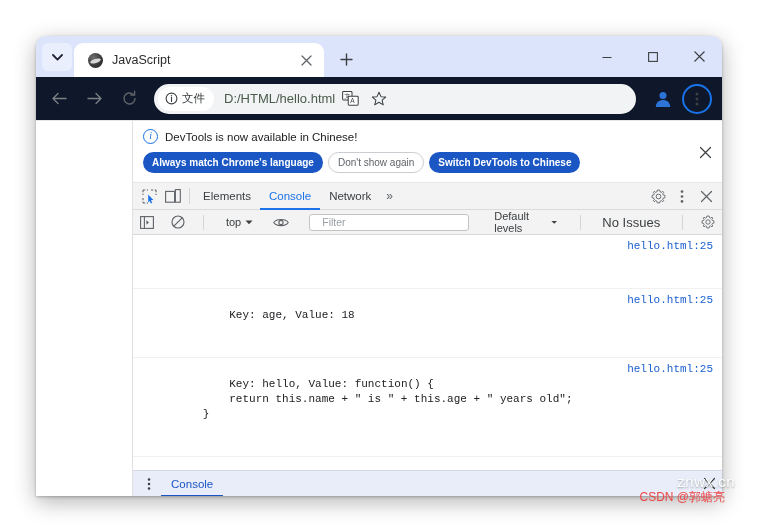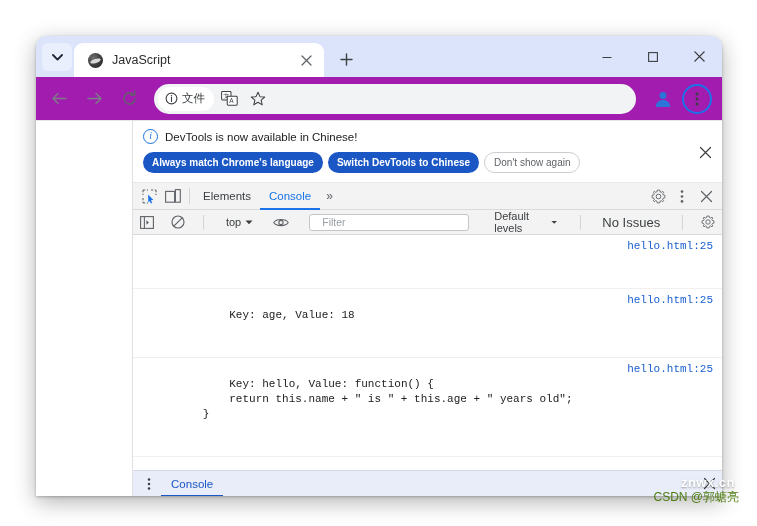--- a/index.html
+++ b/index.html
@@ -74,21 +74,21 @@
     display: flex; align-items: center;
   }
   .wc {
     width: 46px; height: 41px;
     display: flex; align-items: center; justify-content: center;
     cursor: pointer;
   }
 
   
   .toolbar {
-    height: 44px; background: #a21caf;
+    height: 44px; background: #0f172a;
     display: flex; align-items: center;
     padding: 0 8px;
     border-bottom: 1px solid #e6e6e6;
   }
   .nav-btn {
     width: 30px; height: 30px; margin-right: 5px;
     display: flex; align-items: center; justify-content: center;
     border-radius: 50%; cursor: pointer;
   }
   .omnibox {
@@ -255,27 +255,27 @@
     font-size: 11.5px; color: #1a56c4;
     box-shadow: inset 0 -2px 0 #1a56c4;
     cursor: pointer;
   }
   .drawer-close { margin-left: auto; margin-right: 6px; cursor: pointer;
     display: flex; align-items: center; }
 
   
   .wm1 {
     position: absolute; right: 22px; bottom: 26px;
-    font-size: 13px; font-weight: bold; color: #ffffff;
+    font-size: 15px; font-weight: normal; color: #ffffff;
     text-shadow: 0 1px 2px rgba(0,0,0,0.35);
     letter-spacing: 0.5px; pointer-events: none;
   }
   .wm2 {
-    position: absolute; right: 18px; bottom: 10px;
-    font-size: 12px; color: #4d7c0f;
+    position: absolute; right: 32px; bottom: 10px;
+    font-size: 12px; color: #ef4444;
     pointer-events: none; white-space: nowrap;
   }
   svg { display: block; }
 </style>
 </head>
 <body>
 
 <div id="root">
 
   <div class="window">
@@ -344,20 +344,21 @@
 
       <div class="omnibox">
         <div class="file-chip">
           <svg width="13" height="13" viewBox="0 0 13 13">
             <circle cx="6.5" cy="6.5" r="5.4" stroke="#3c4043" stroke-width="1.1" fill="none"></circle>
             <path d="M6.5 5.4 L6.5 9.4" stroke="#3c4043" stroke-width="1.1" stroke-linecap="round"></path>
             <circle cx="6.5" cy="3.7" r="0.72" fill="#3c4043"></circle>
           </svg>
           <span class="file-chip-text">文件</span>
         </div>
+        <div class="omni-url">D:/HTML/hello.html</div>
         <div class="tb-icon">
           <svg width="17" height="15" viewBox="0 0 18 16">
             <rect x="0.6" y="0.6" width="10" height="9" rx="1" stroke="#3c4043" stroke-width="1.1" fill="#fff"></rect>
             <text x="2.4" y="7.4" font-family="Liberation Sans, sans-serif" font-size="6.4" fill="#3c4043">文</text>
             <rect x="6.6" y="5.6" width="10.6" height="9.6" rx="1" stroke="#3c4043" stroke-width="1.1" fill="#fff"></rect>
             <text x="8.6" y="13.2" font-family="Liberation Sans, sans-serif" font-size="7" fill="#3c4043">A</text>
           </svg>
         </div>
         <div class="tb-icon">
           <svg width="16" height="16" viewBox="0 0 17 17">
@@ -388,22 +389,22 @@
 
       <div class="devtools">
 
         <div class="infobar">
           <div class="infobar-row1">
             <div class="info-icon">i</div>
             <span class="infobar-text">DevTools is now available in Chinese!</span>
           </div>
           <div class="infobar-row2">
             <button class="btn-pill">Always match Chrome's language</button>
+            <button class="btn-pill ghost">Don't show again</button>
             <button class="btn-pill">Switch DevTools to Chinese</button>
-            <button class="btn-pill ghost">Don't show again</button>
           </div>
           <div class="infobar-close">
             <svg width="13" height="13" viewBox="0 0 13 13">
               <path d="M1.5 1.5 L11.5 11.5 M11.5 1.5 L1.5 11.5" stroke="#3c4043" stroke-width="1.2" stroke-linecap="round"></path>
             </svg>
           </div>
         </div>
 
         <div class="dt-tabbar">
           <div class="dt-tool-icon">
@@ -415,20 +416,21 @@
           <div class="dt-tool-icon">
             <svg width="16" height="14" viewBox="0 0 16 14">
               <rect x="0.6" y="2.4" width="9" height="10.8" stroke="#5f6368" stroke-width="1.1" fill="none"></rect>
               <rect x="10.4" y="0.6" width="4.9" height="12.6" stroke="#5f6368" stroke-width="1.1" fill="none"></rect>
             </svg>
           </div>
           <div class="dt-sep"></div>
 
           <div class="dt-tab">Elements</div>
           <div class="dt-tab active">Console</div>
+          <div class="dt-tab">Network</div>
           <div class="dt-more">»</div>
 
           <div class="dt-right">
             <div class="dt-tool-icon">
               <svg width="15" height="15" viewBox="0 0 16 16">
                 <path d="M8 1.2 L9.3 1.2 L9.7 3 A5.2 5.2 0 0 1 11 3.6 L12.5 2.5 L13.5 3.5 L12.4 5 A5.2 5.2 0 0 1 13 6.3 L14.8 6.7 L14.8 8 L14.8 9.3 L13 9.7 A5.2 5.2 0 0 1 12.4 11 L13.5 12.5 L12.5 13.5 L11 12.4 A5.2 5.2 0 0 1 9.7 13 L9.3 14.8 L8 14.8 L6.7 14.8 L6.3 13 A5.2 5.2 0 0 1 5 12.4 L3.5 13.5 L2.5 12.5 L3.6 11 A5.2 5.2 0 0 1 3 9.7 L1.2 9.3 L1.2 8 L1.2 6.7 L3 6.3 A5.2 5.2 0 0 1 3.6 5 L2.5 3.5 L3.5 2.5 L5 3.6 A5.2 5.2 0 0 1 6.3 3 L6.7 1.2 Z" stroke="#5f6368" stroke-width="1" fill="none" stroke-linejoin="round"></path>
                 <circle cx="8" cy="8" r="2.5" stroke="#5f6368" stroke-width="1" fill="none"></circle>
               </svg>
             </div>
             <div class="dt-tool-icon">

